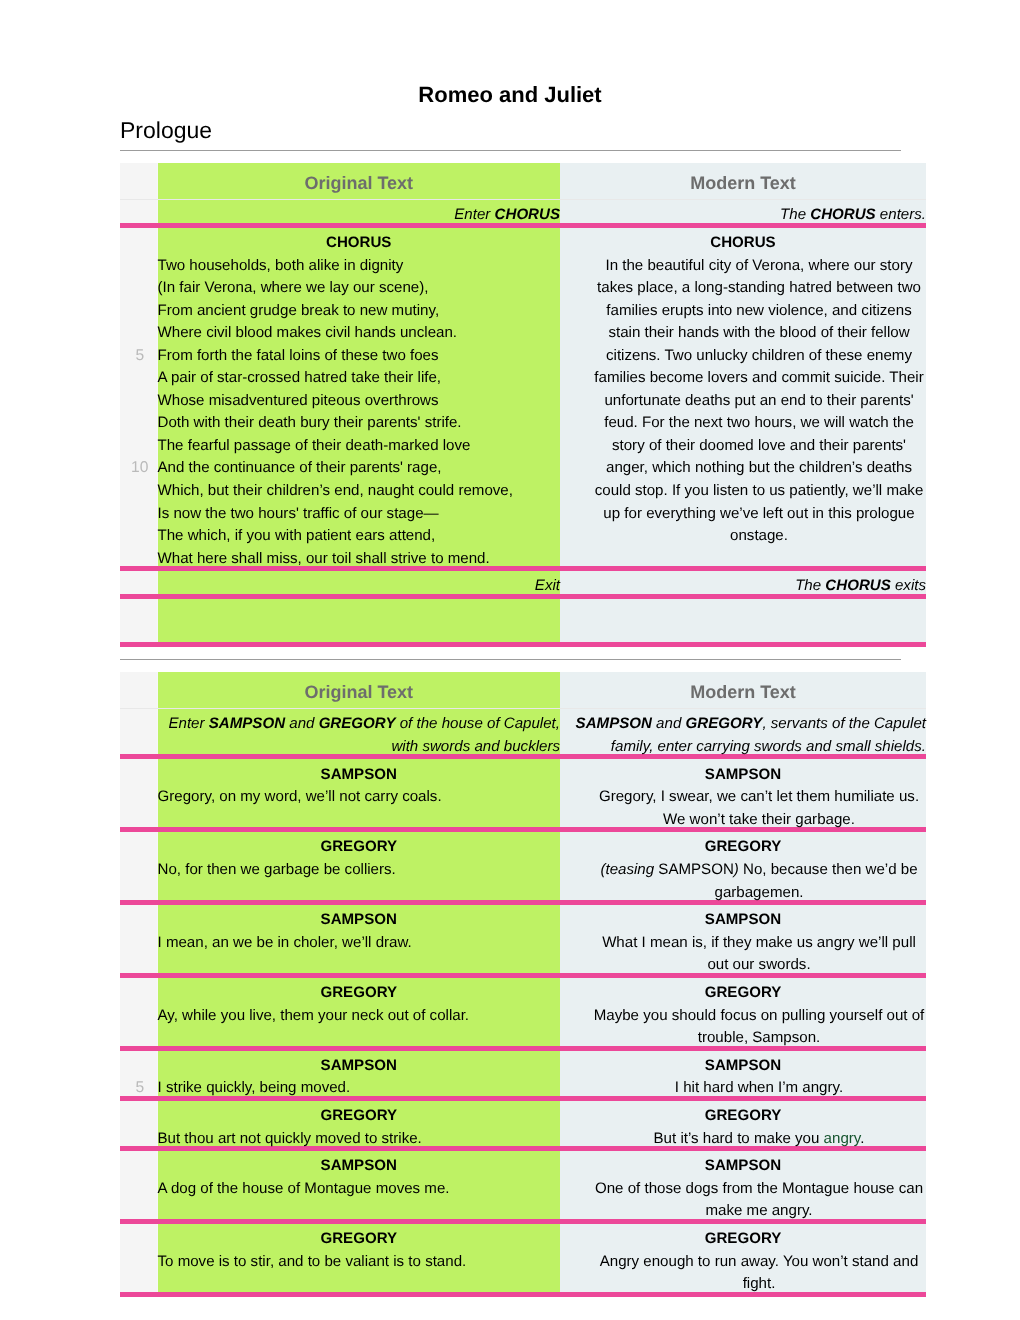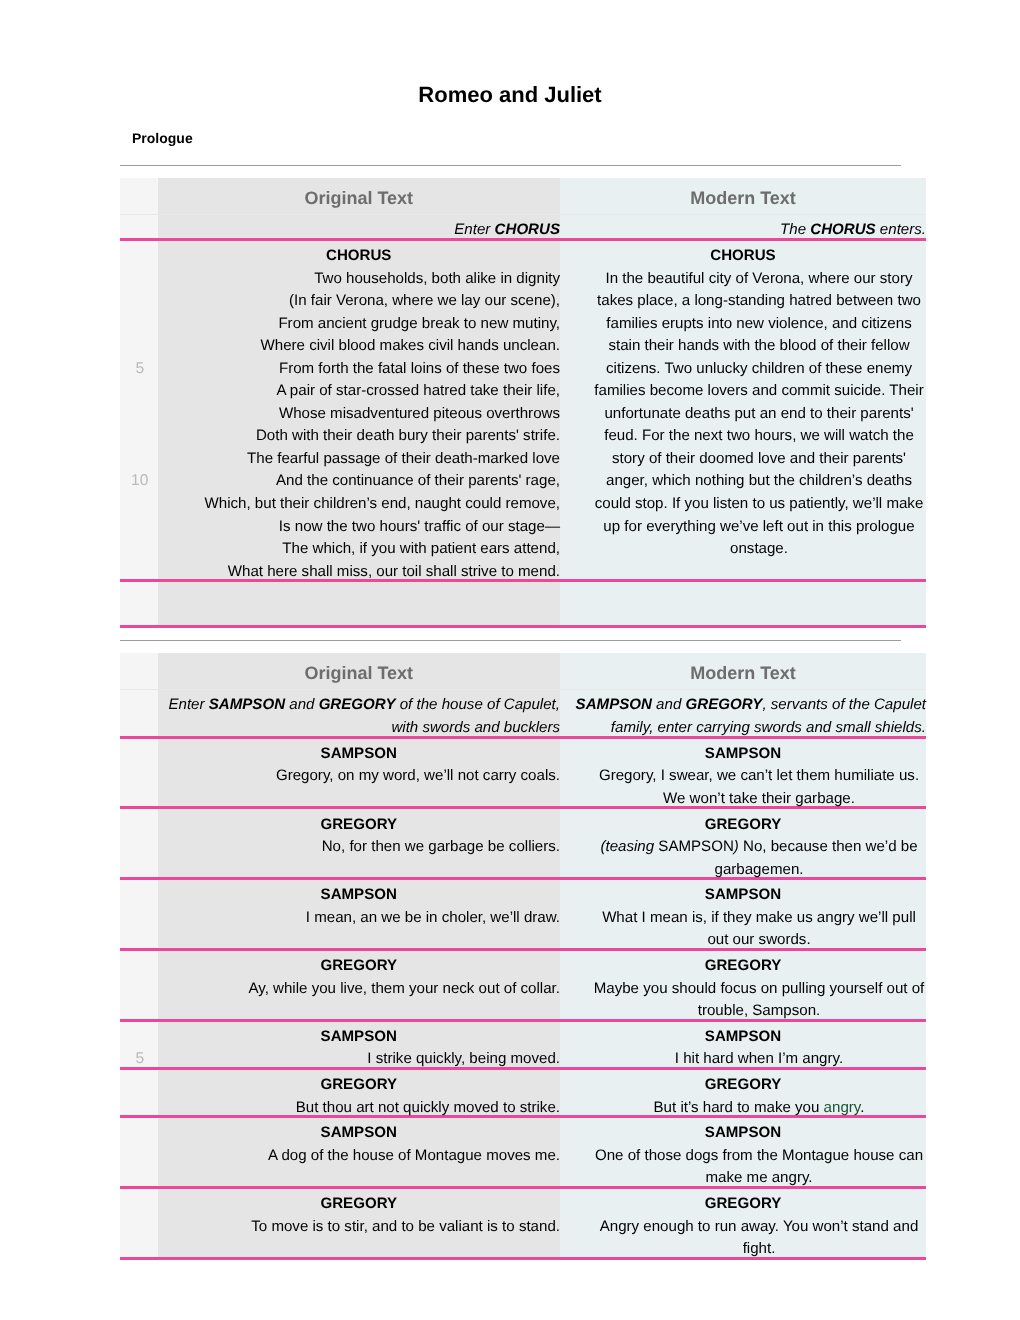--- a/index.html
+++ b/index.html
@@ -1,40 +1,40 @@
 <!DOCTYPE html>
 <html><head>
 <meta charset="utf-8">
 <style>
   html,body{margin:0;padding:0;background:#ffffff;}
   body{font-family:"Liberation Sans",sans-serif;color:#000000;-webkit-font-smoothing:antialiased;text-rendering:geometricPrecision;}
   .page{width:1020px;position:relative;}
   .page-title{text-align:center;font-size:22px;font-weight:bold;line-height:1;padding-top:84px;color:#000;}
   .wrap{position:relative;margin-left:120px;width:806px;}
-  h2.sect-heading{margin:12px;font-size:14px;font-weight:bold;line-height:1;color:#000;}
+  h2.sect-heading{margin:0;font-size:23px;font-weight:normal;line-height:1;color:#000;}
   .rule{border:0;border-top:1px solid #9c9c9c;margin:0;width:781px;height:0;}
   table.play{width:806px;border-collapse:collapse;table-layout:fixed;}
   table.play td{vertical-align:top;padding:0;}
   col.cnum{width:37px;}
   col.corig{width:403px;}
   col.cmod{width:366px;}
   td.num{background:#f5f5f5;border-right:1px solid #f7f7f7;}
-  td.orig{background:#e5e5e5;}
+  td.orig{background:#bef264;}
   td.mod{background:#e9f0f2;}
   tr.hdr td{font-size:18px;font-weight:bold;color:#6d6d6d;text-align:center;border-bottom:1px solid #e8e8e8;}
   tr.hdr td>div{padding:11px 0 7px 0;line-height:18px;}
-  tr.body-row td{border-bottom:3px solid #ec4899;}
+  tr.body-row td{border-bottom:5px solid #ec4899;}
   .cp{font-size:15.1px;line-height:22.53px;padding:0;}
   .cpn{font-size:15.6px;line-height:22.53px;text-align:center;color:#bababa;padding:0 0 0 3px;}
   .pspeech{padding-top:4.2px;padding-bottom:0;margin-bottom:-4.0px;}
   .pstage{padding-top:4.0px;padding-bottom:0;margin-bottom:-3.6px;}
   .stage{font-style:italic;text-align:right;}
   .stage b{font-weight:bold;font-style:italic;}
   .speaker{font-weight:bold;text-align:center;}
-  .vline{text-align:right;}
+  .vline{text-align:left;}
   .mtext{text-align:center;margin-left:32px;}
   .nl{height:22.53px;}
   .blank2{height:42.5px;}
   a.lnk{color:#14532d;text-decoration:none;}
   .sp1{height:4.3px;}
   .sp2{height:12px;}
   .sp3{height:8px;}
   .sp0{height:13px;}
 </style>
 </head>
@@ -122,20 +122,31 @@
                   <div class="speaker">CHORUS</div>
                   <div class="mtext">In the beautiful city of Verona, where our story takes place, a long-standing hatred between two families erupts into new violence, and citizens stain their hands with the blood of their fellow citizens. Two unlucky children of these enemy families become lovers and commit suicide. Their unfortunate deaths put an end to their parents' feud. For the next two hours, we will watch the story of their doomed love and their parents' anger, which nothing but the children’s deaths could stop. If you listen to us patiently, we’ll make up for everything we’ve left out in this prologue onstage.</div>
                 </div>
               </td>
         </tr>
         <tr class="body-row">
           <td class="num">
                 <div class="cpn pstage">&nbsp;</div>
               </td>
           <td class="orig">
+                <div class="cp pstage stage"><span>Exit</span></div>
+              </td>
+          <td class="mod">
+                <div class="cp pstage stage"><span>The </span><b>CHORUS</b><span> exits</span></div>
+              </td>
+        </tr>
+        <tr class="body-row">
+          <td class="num">
+                <div class="cpn pstage">&nbsp;</div>
+              </td>
+          <td class="orig">
                 <div class="cp pspeech blank2">&nbsp;</div>
               </td>
           <td class="mod">
                 <div class="cp pspeech blank2">&nbsp;</div>
               </td>
         </tr>
         </tbody>
       </table>
     </section>
     <section class="section">

